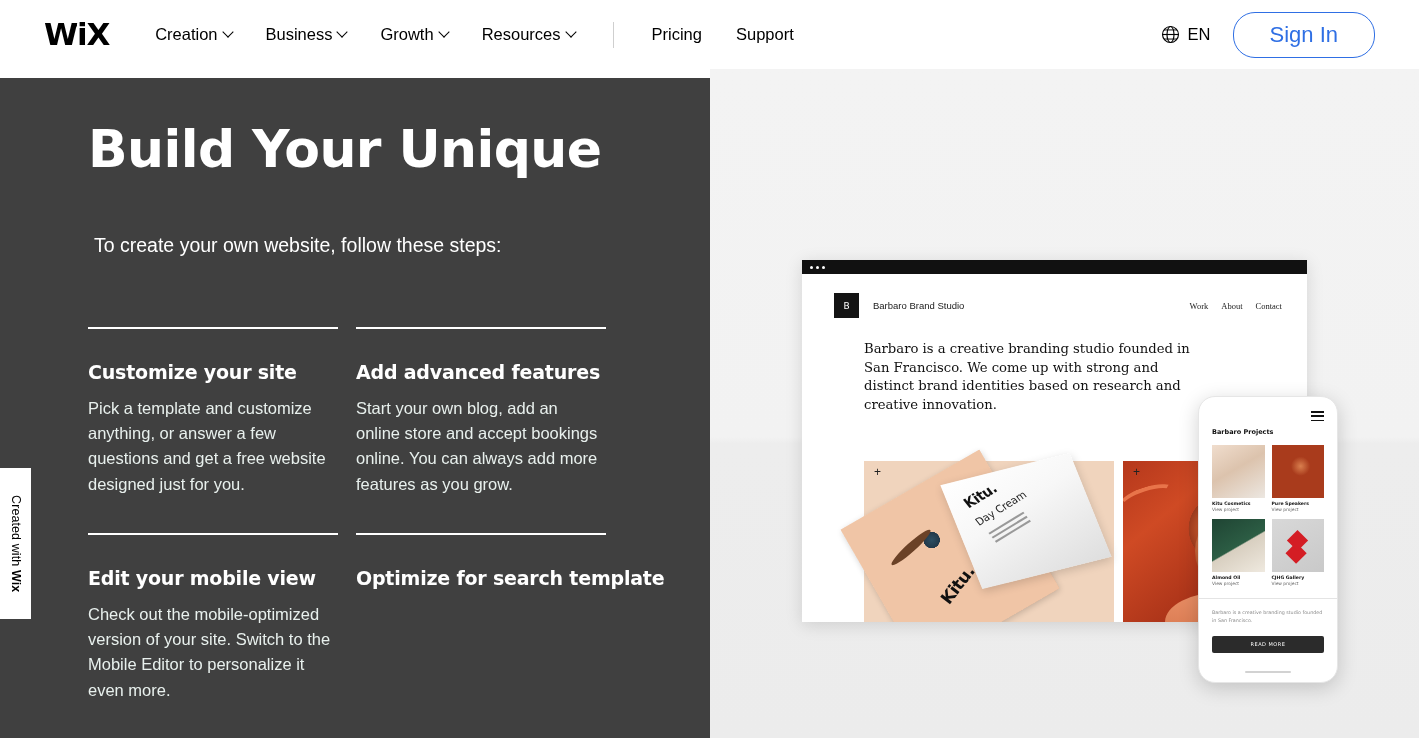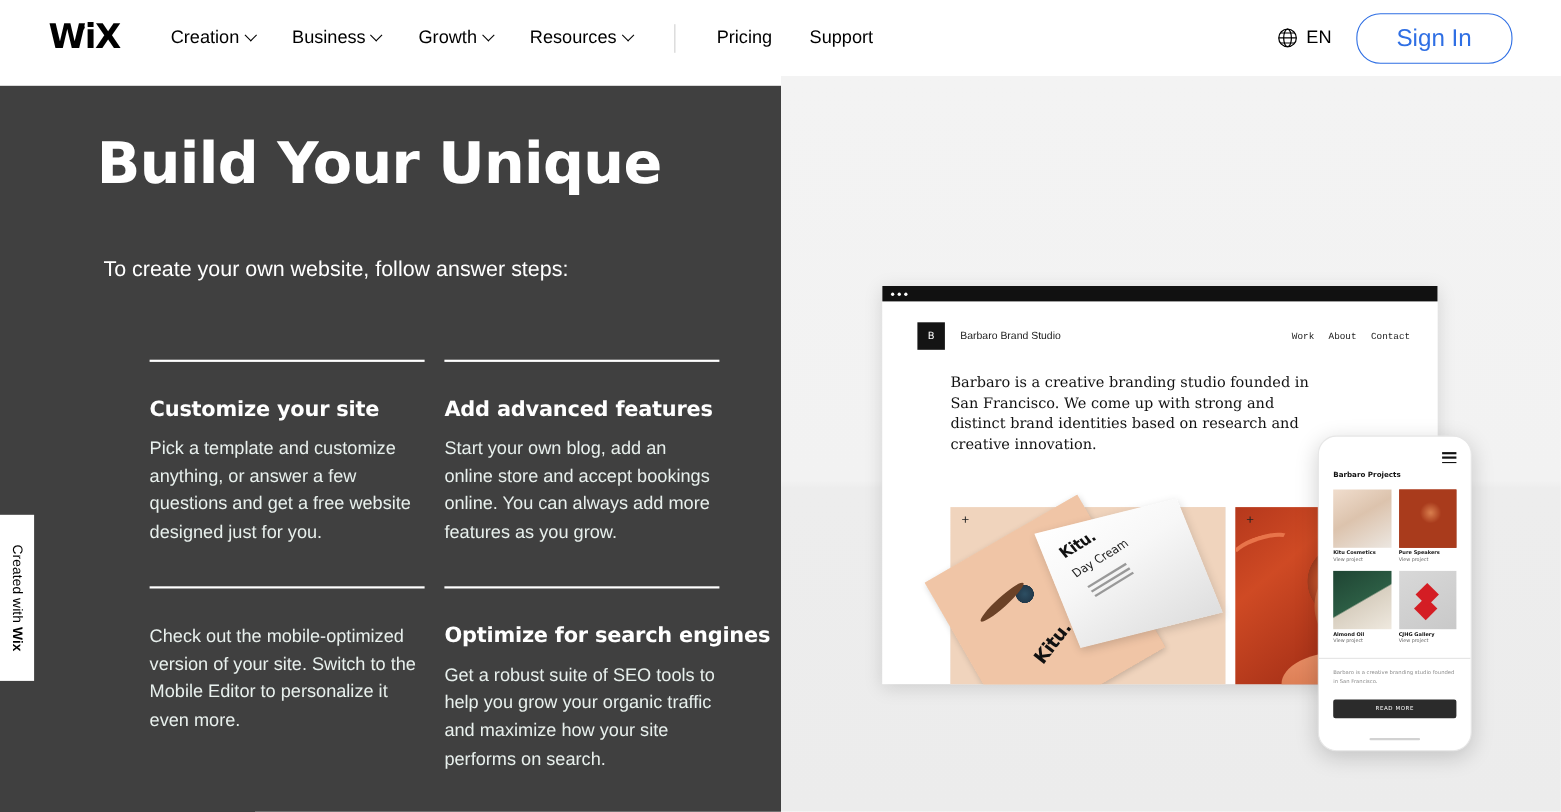--- a/index.html
+++ b/index.html
@@ -80,21 +80,21 @@
     font-size: 19.5px; color: #ffffff; line-height: 1.3;
   }
   .cards {
     position: absolute; left: 88px; top: 249px;
     width: 530px;
     display: grid;
     grid-template-columns: 250px 250px;
     column-gap: 18px;
     row-gap: 36px;
   }
-  .card { width: 250px; margin-left: 48px; }
+  .card { width: 250px; }
   .card-rule { height: 2px; background: #ffffff; margin-bottom: 32px; }
   .card-title {
     font-size: 19px; font-weight: 700; color: #ffffff;
     margin-bottom: 13px; letter-spacing: -0.2px;
     font-family: "DejaVu Sans", sans-serif; white-space: nowrap;
   }
   .card-body {
     font-size: 16.5px; line-height: 1.53; color: #e8f0ed;
   }
 
@@ -144,21 +144,21 @@
     align-items: center; justify-content: center;
     font-family: "DejaVu Sans", sans-serif;
   }
   .mock-brand {
     margin-left: 14px; font-size: 9.5px; color: #1a1a1a;
     font-family: Liberation Sans, sans-serif;
   }
   .mock-nav {
     margin-left: auto; display: flex; gap: 13px;
     font-size: 8.5px; color: #1a1a1a;
-    font-family: Liberation Mono, monospace;
+    font-family: Liberation Serif, serif;
   }
   .mock-para {
     margin: 22px 0 0 62px; width: 330px;
     font-size: 13.2px; line-height: 1.42; color: #111;
     font-family: "DejaVu Serif", serif;
   }
   .mock-gallery {
     position: absolute; left: 62px; top: 201px;
     display: flex; gap: 9px;
   }
@@ -357,41 +357,41 @@
         <span class="lang-label">EN</span>
       </div>
       <button class="signin">Sign In</button>
     </div>
   </div>
 
   <div class="green-panel">
     <div class="hero-title">
       <div>Build Your Unique</div>
     </div>
-    <div class="hero-sub">To create your own website, follow answer steps:</div>
+    <div class="hero-sub">To create your own website, follow these steps:</div>
 
     <div class="cards">
       <div class="card">
         <div class="card-rule"></div>
         <div class="card-title">Customize your site</div>
         <div class="card-body">Pick a template and customize anything, or answer a few questions and get a free website designed just for you.</div>
       </div>
       <div class="card">
         <div class="card-rule"></div>
         <div class="card-title">Add advanced features</div>
         <div class="card-body">Start your own blog, add an online store and accept bookings online. You can always add more features as you grow.</div>
       </div>
       <div class="card">
         <div class="card-rule"></div>
+        <div class="card-title">Edit your mobile view</div>
         <div class="card-body">Check out the mobile-optimized version of your site. Switch to the Mobile Editor to personalize it even more.</div>
       </div>
       <div class="card">
         <div class="card-rule"></div>
-        <div class="card-title">Optimize for search engines</div>
-        <div class="card-body">Get a robust suite of SEO tools to help you grow your organic traffic and maximize how your site performs on search.</div>
+        <div class="card-title">Optimize for search template</div>
       </div>
     </div>
   </div>
 
   <div class="created-tab">
     <div class="created-text">
       <span>Created with </span><b>Wix</b>
     </div>
   </div>
 

